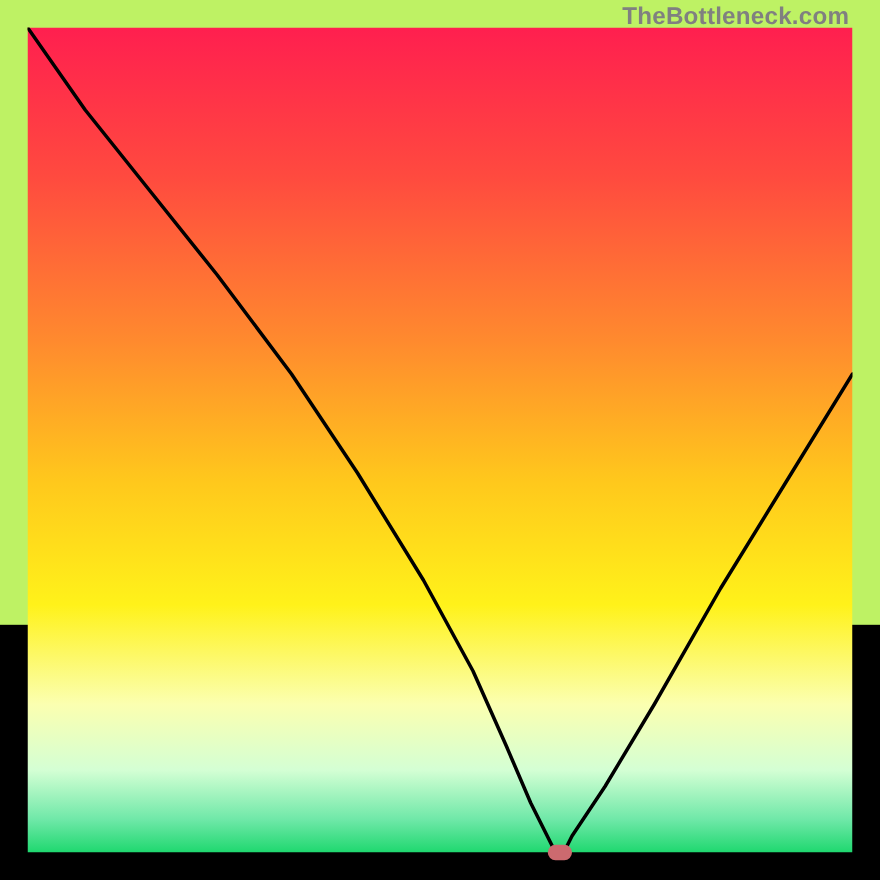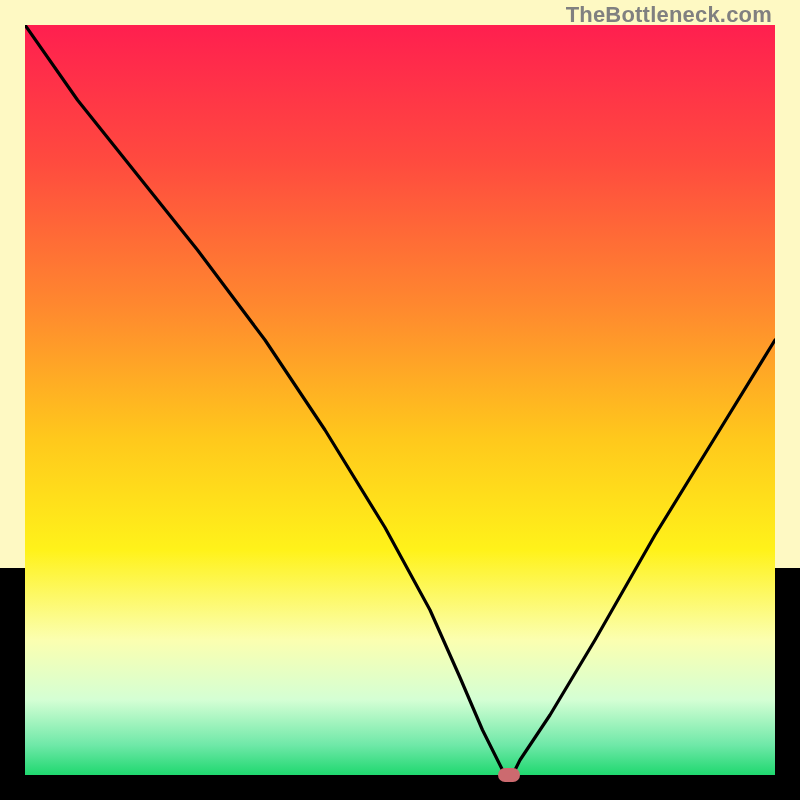--- a/index.html
+++ b/index.html
@@ -7,21 +7,21 @@
     padding: 0;
     width: 800px;
     height: 800px;
     background: #000;
     overflow: hidden;
   }
   .frame {
     position: relative;
     width: 800px;
     height: 568px;
-    background: #fef9c3;
+    background: #bef264;
     text-align: center;
   }
   .plot-area {
     position: absolute;
     left: 25px;
     top: 25px;
     width: 750px;
     height: 750px;
   }
   .gradient-bg {

